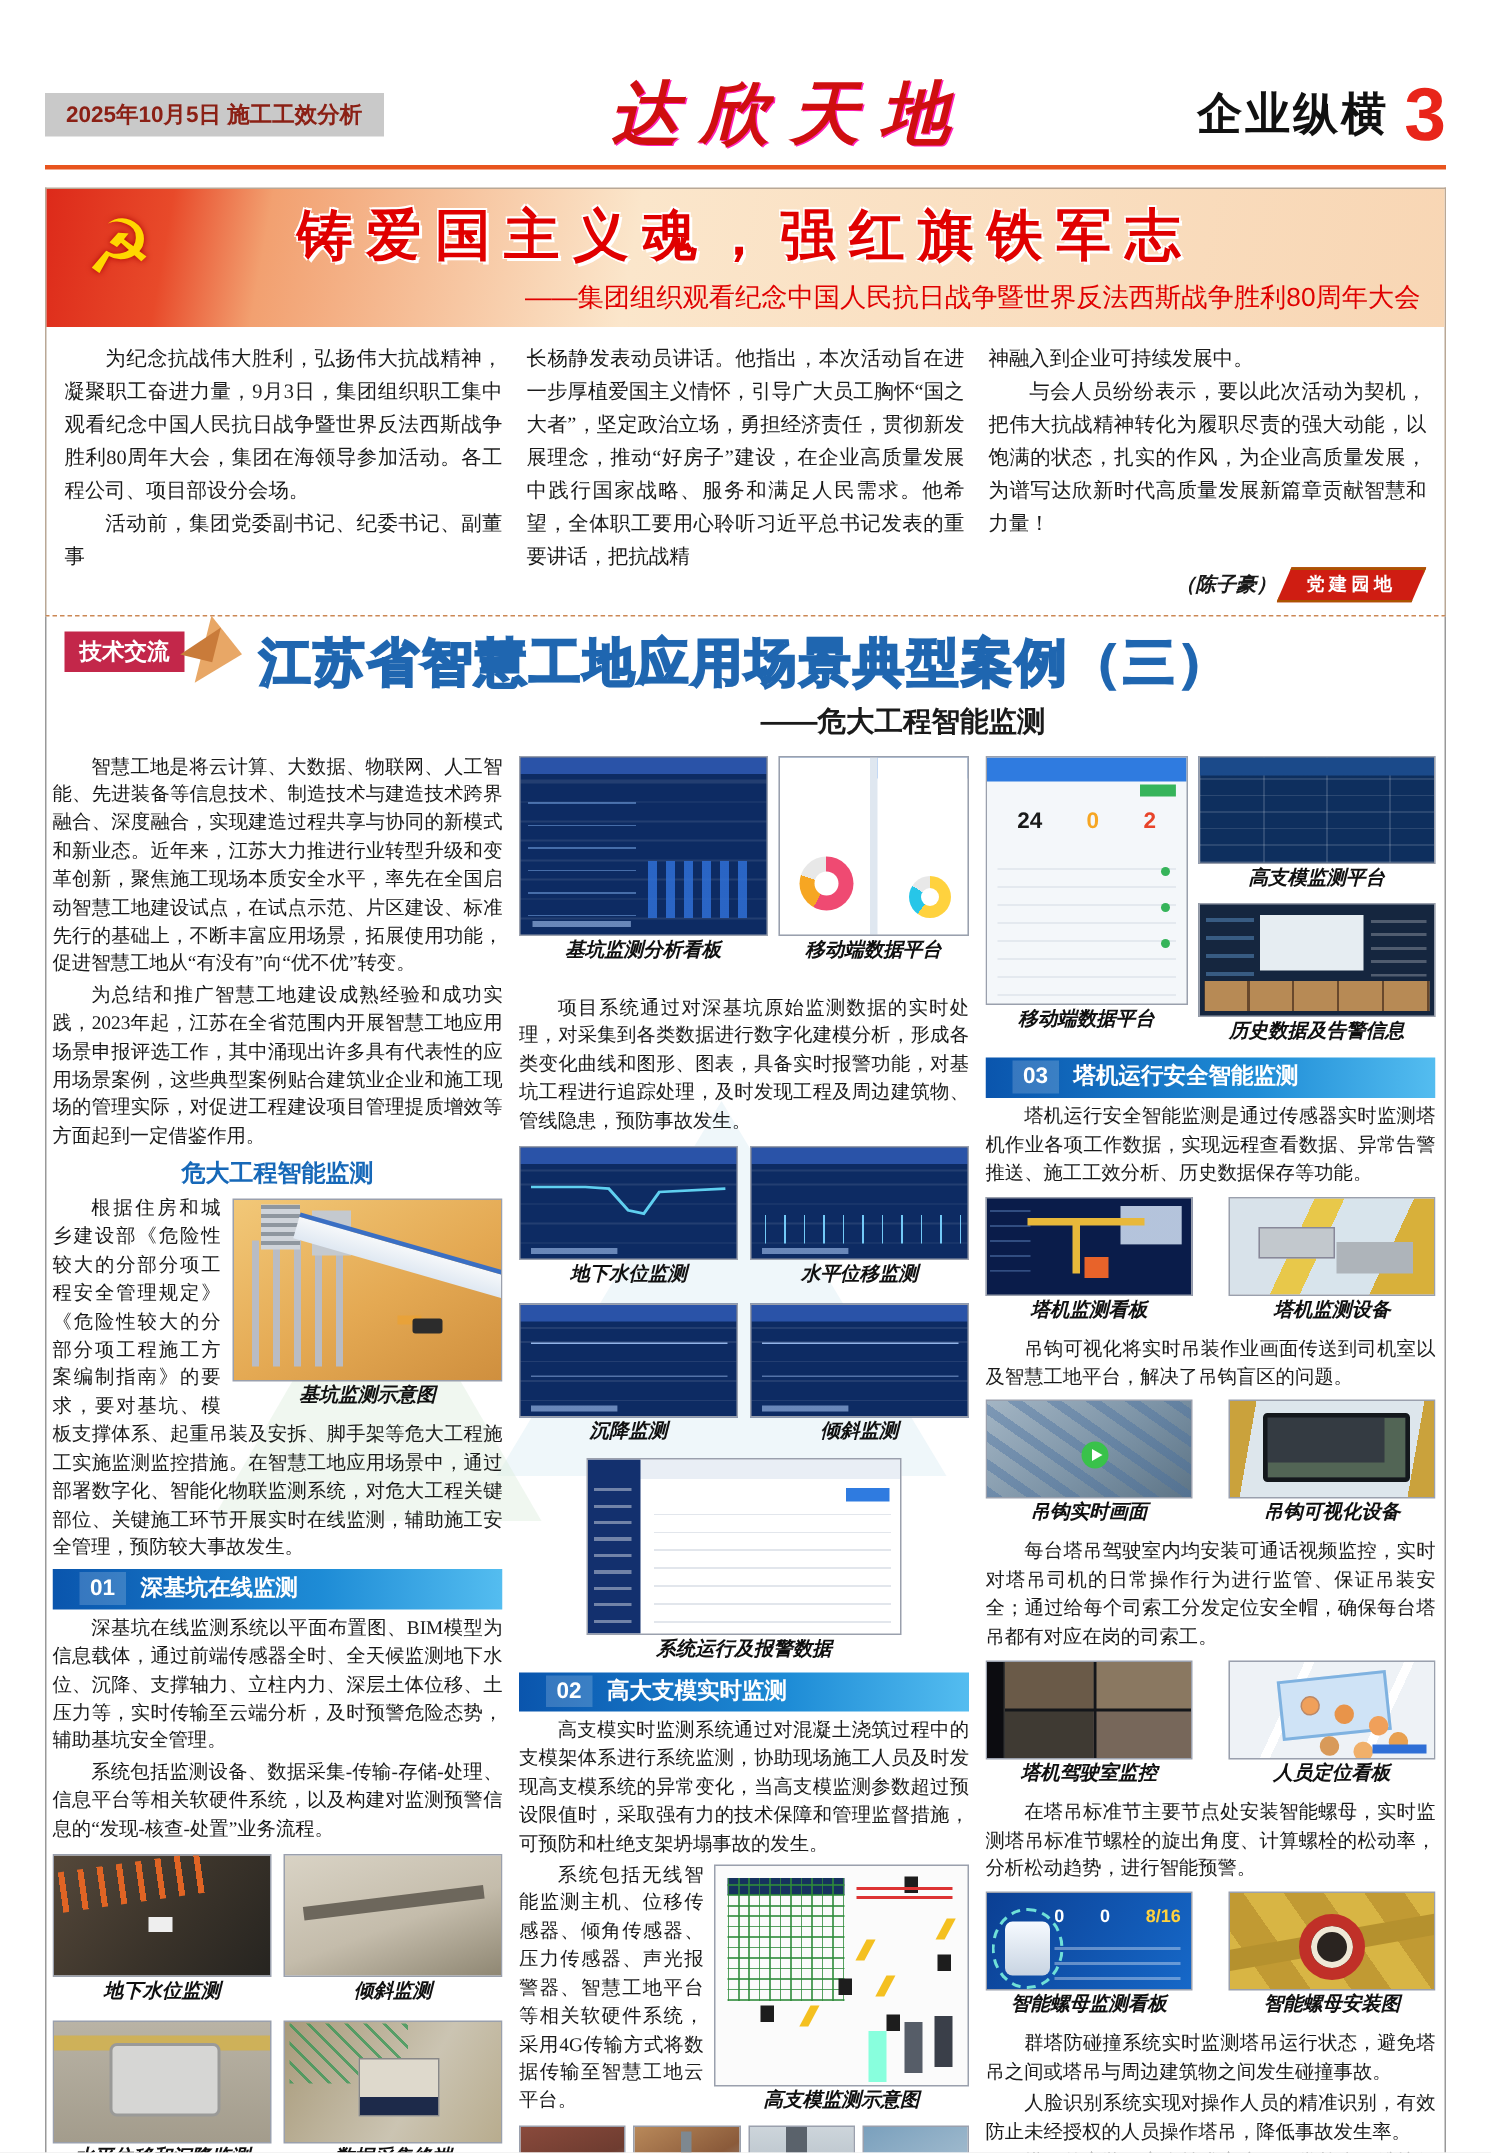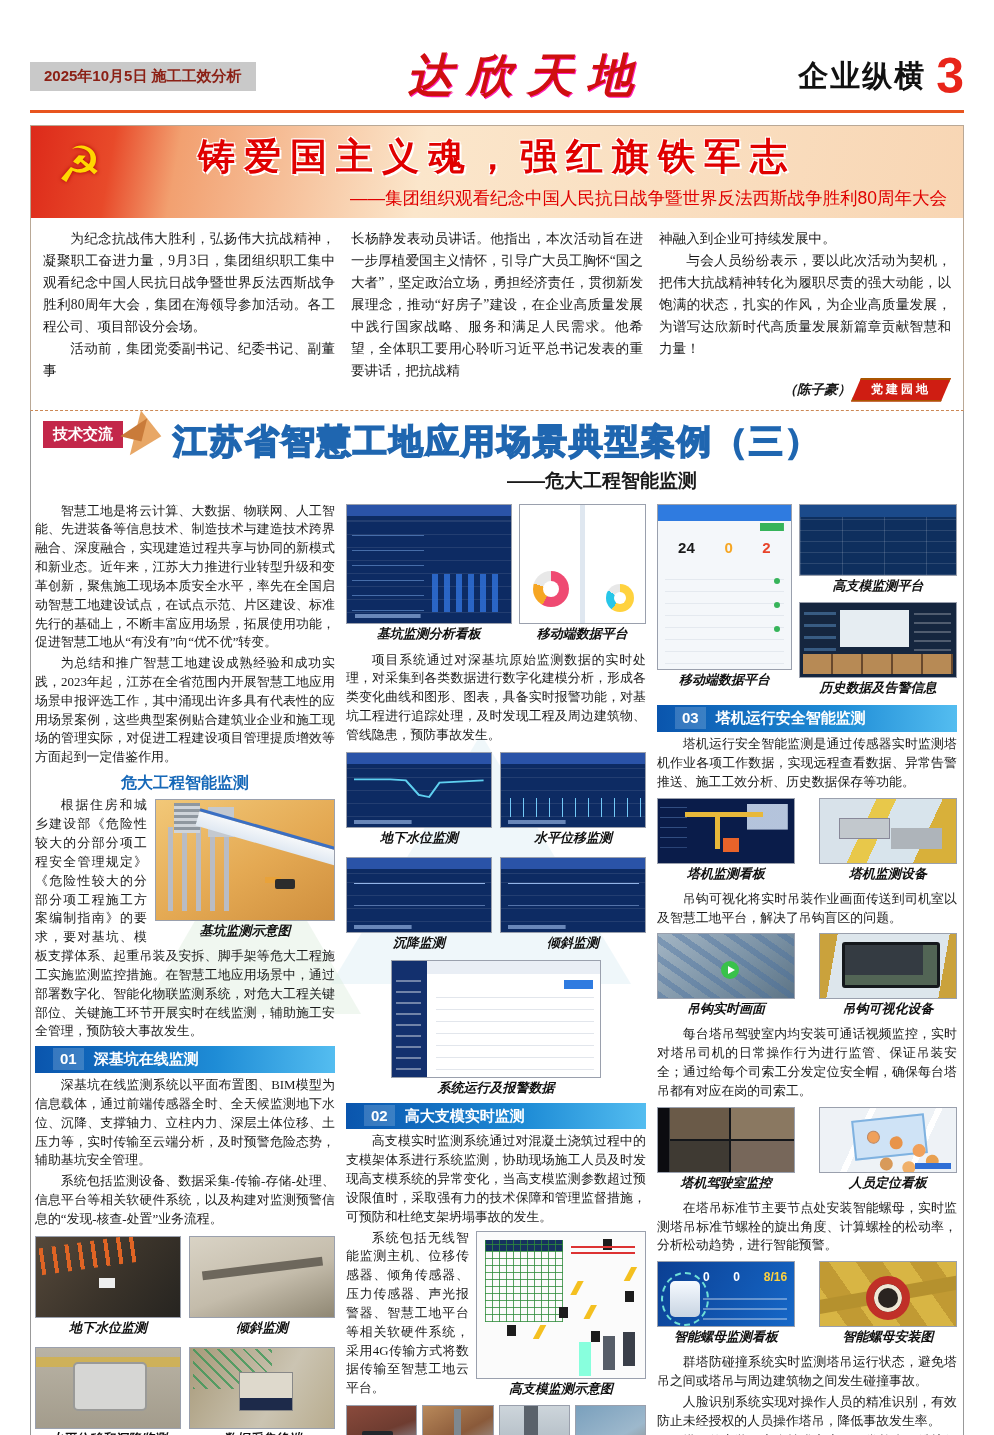--- a/index.html
+++ b/index.html
@@ -240,21 +240,21 @@
     box-shadow:34px 4px 0 #c4c9cf; }
   .ex-d{ position:absolute; right:22%; bottom:26%; width:20px; height:10px; background:#2c2c2c; border-radius:2px;
     box-shadow:-12px -4px 0 -2px #e8a23a; }
 
   
   .fig-excv{ float:right; width:180px; margin:3px 0 2px 8px; }
   .fig-excv .img{ height:122px; }
   .fig-schema{ float:right; width:170px; margin:2px 0 2px 7px; }
   .fig-schema .img{ height:148px; }
   .leftfig .img{ height:82px; }
-  .midtop{ display:flex; gap:7px; margin:1px 0 4px;align-items:flex-end; }
+  .midtop{ display:flex; gap:7px; margin:1px 0 16px;align-items:flex-end; }
   .midtop .f1{ flex:1.3; } .midtop .f2{ flex:1; }
   .midtop .img{ height:120px; }
   .chartgrid .img{ height:76px; }
   .tablefig{ width:210px; margin:2px auto; }
   .tablefig .img{ height:118px; }
   .grid4 .img{ height:86px; }
   .rcomp{ display:flex; gap:7px; margin:1px 0 3px; }
   .rcomp-l{ width:46%; } .rcomp-r{ width:54%; display:flex; flex-direction:column; }
   .rcomp-l .img{ height:166px;text-align:center; }
   .rcomp-r .f-top .img{ height:72px; } .rcomp-r .f-bot .img{ height:76px; }

